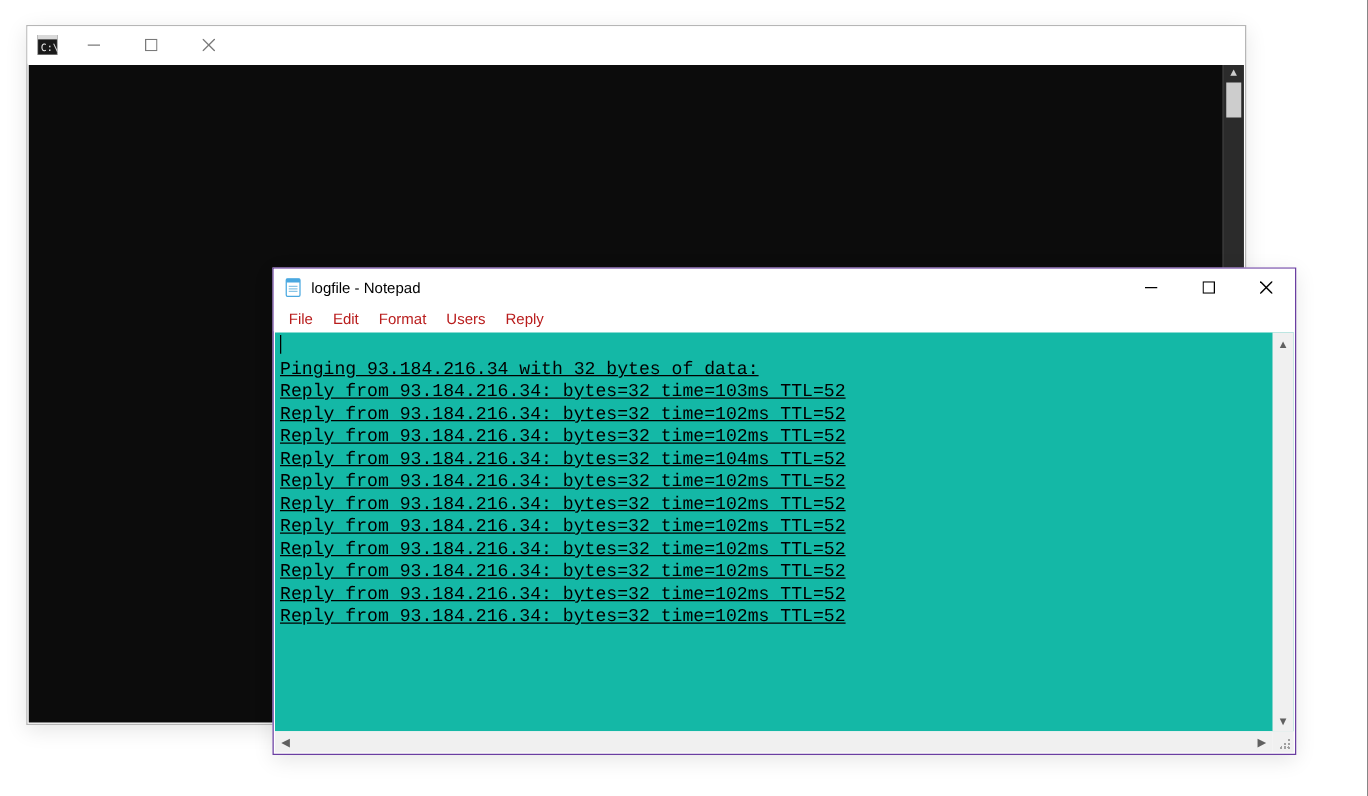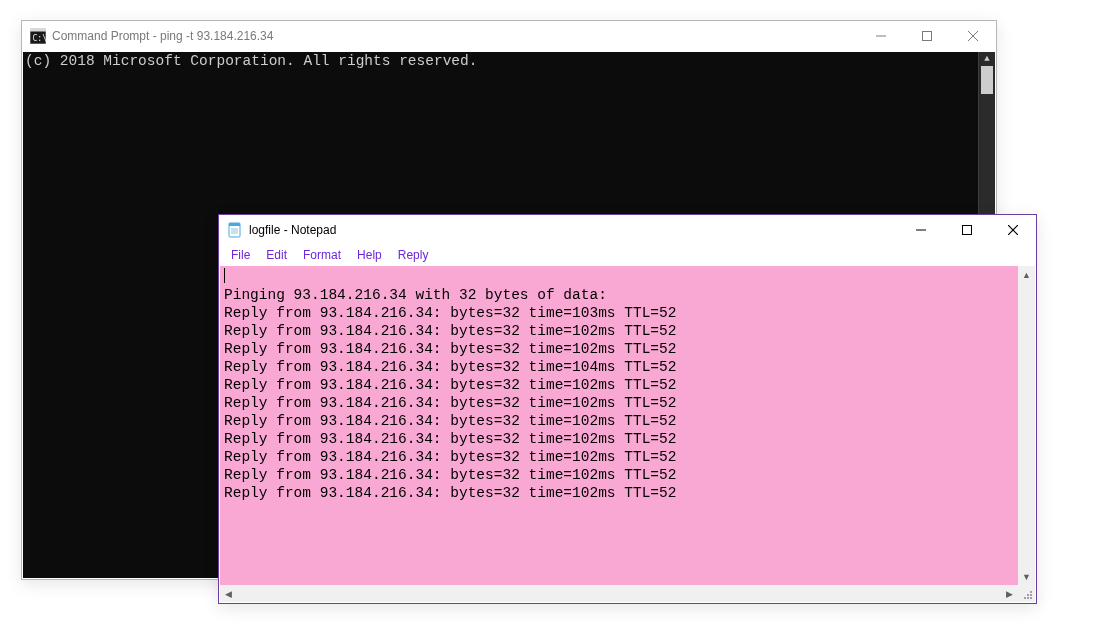--- a/index.html
+++ b/index.html
@@ -116,27 +116,28 @@
       align-items: center;
       gap: 0;
       padding: 0 4px;
       font-size: 12px;
       background: #ffffff;
       border-bottom: 0;
     }
     .np-menubar .menu-item {
       padding: 1px 8px;
       cursor: default;
-      color: #6d28d9;
+      color: #b91c1c;
     }
     .np-body {
       position: absolute;
       left: 1px; right: 1px; top: 51px; bottom: 18px;
-      background: #f9a8d4;
+      background: #14b8a6;
       overflow: hidden;
+      text-decoration: underline;
     }
     .np-text {
       font-family: Consolas, "Courier New", monospace;
       font-size: 14.5px;
       line-height: 18px;
       color: #000000;
       padding: 2px 4px;
       white-space: pre;
     }
     .np-vscroll {
@@ -190,21 +191,20 @@
 
 <div class="window cmd-window">
   <div class="titlebar inactive">
     <span class="icon16">
       <svg viewBox="0 0 16 16" width="16" height="16">
         <rect x="0" y="0" width="16" height="16" fill="#1a1a1a" stroke="#9a9a9a" stroke-width="1"></rect>
         <rect x="0" y="0" width="16" height="3.5" fill="#d9d9d9"></rect>
         <text x="2.5" y="12.5" font-family="Consolas,monospace" font-size="8" fill="#e8e8e8">C:\</text>
       </svg>
     </span>
-    <span class="title">Command Prompt - ping  -t 93.184.216.34</span>
     <div class="win-controls">
       <div class="win-btn">
         <svg width="10" height="10">
             <line x1="0" y1="5" x2="10" y2="5" stroke="#7a7a7a" stroke-width="1"></line>
           </svg>
       </div>
       <div class="win-btn">
         <svg width="10" height="10">
             <rect x="0.5" y="0.5" width="9" height="9" fill="none" stroke="#7a7a7a" stroke-width="1"></rect>
           </svg>
@@ -213,21 +213,20 @@
         <svg width="10" height="10">
           <line x1="0" y1="0" x2="10" y2="10" stroke="#7a7a7a" stroke-width="1"></line>
           <line x1="10" y1="0" x2="0" y2="10" stroke="#7a7a7a" stroke-width="1"></line>
         </svg>
       </div>
     </div>
   </div>
 
   <div class="cmd-body">
     <div class="cmd-text">
-      <div class="cmd-line">(c) 2018 Microsoft Corporation. All rights reserved.</div>
       <div class="cmd-line"></div>
     </div>
     <div class="cmd-scroll">
       <div class="arrow up">▲</div>
       <div class="thumb"></div>
       <div class="arrow down">▼</div>
     </div>
   </div>
 </div>
 
@@ -260,21 +259,21 @@
           <line x1="10" y1="0" x2="0" y2="10" stroke="#000" stroke-width="1.2"></line>
         </svg>
       </div>
     </div>
   </div>
 
   <div class="np-menubar">
     <span class="menu-item">File</span>
     <span class="menu-item">Edit</span>
     <span class="menu-item">Format</span>
-    <span class="menu-item">Help</span>
+    <span class="menu-item">Users</span>
     <span class="menu-item">Reply</span>
   </div>
 
   <div class="np-body">
     <div class="np-text"><span class="caret"></span>
 <span>Pinging 93.184.216.34 with 32 bytes of data:</span>
 <span>Reply from 93.184.216.34: bytes=32 time=103ms TTL=52</span>
 <span>Reply from 93.184.216.34: bytes=32 time=102ms TTL=52</span>
 <span>Reply from 93.184.216.34: bytes=32 time=102ms TTL=52</span>
 <span>Reply from 93.184.216.34: bytes=32 time=104ms TTL=52</span>

